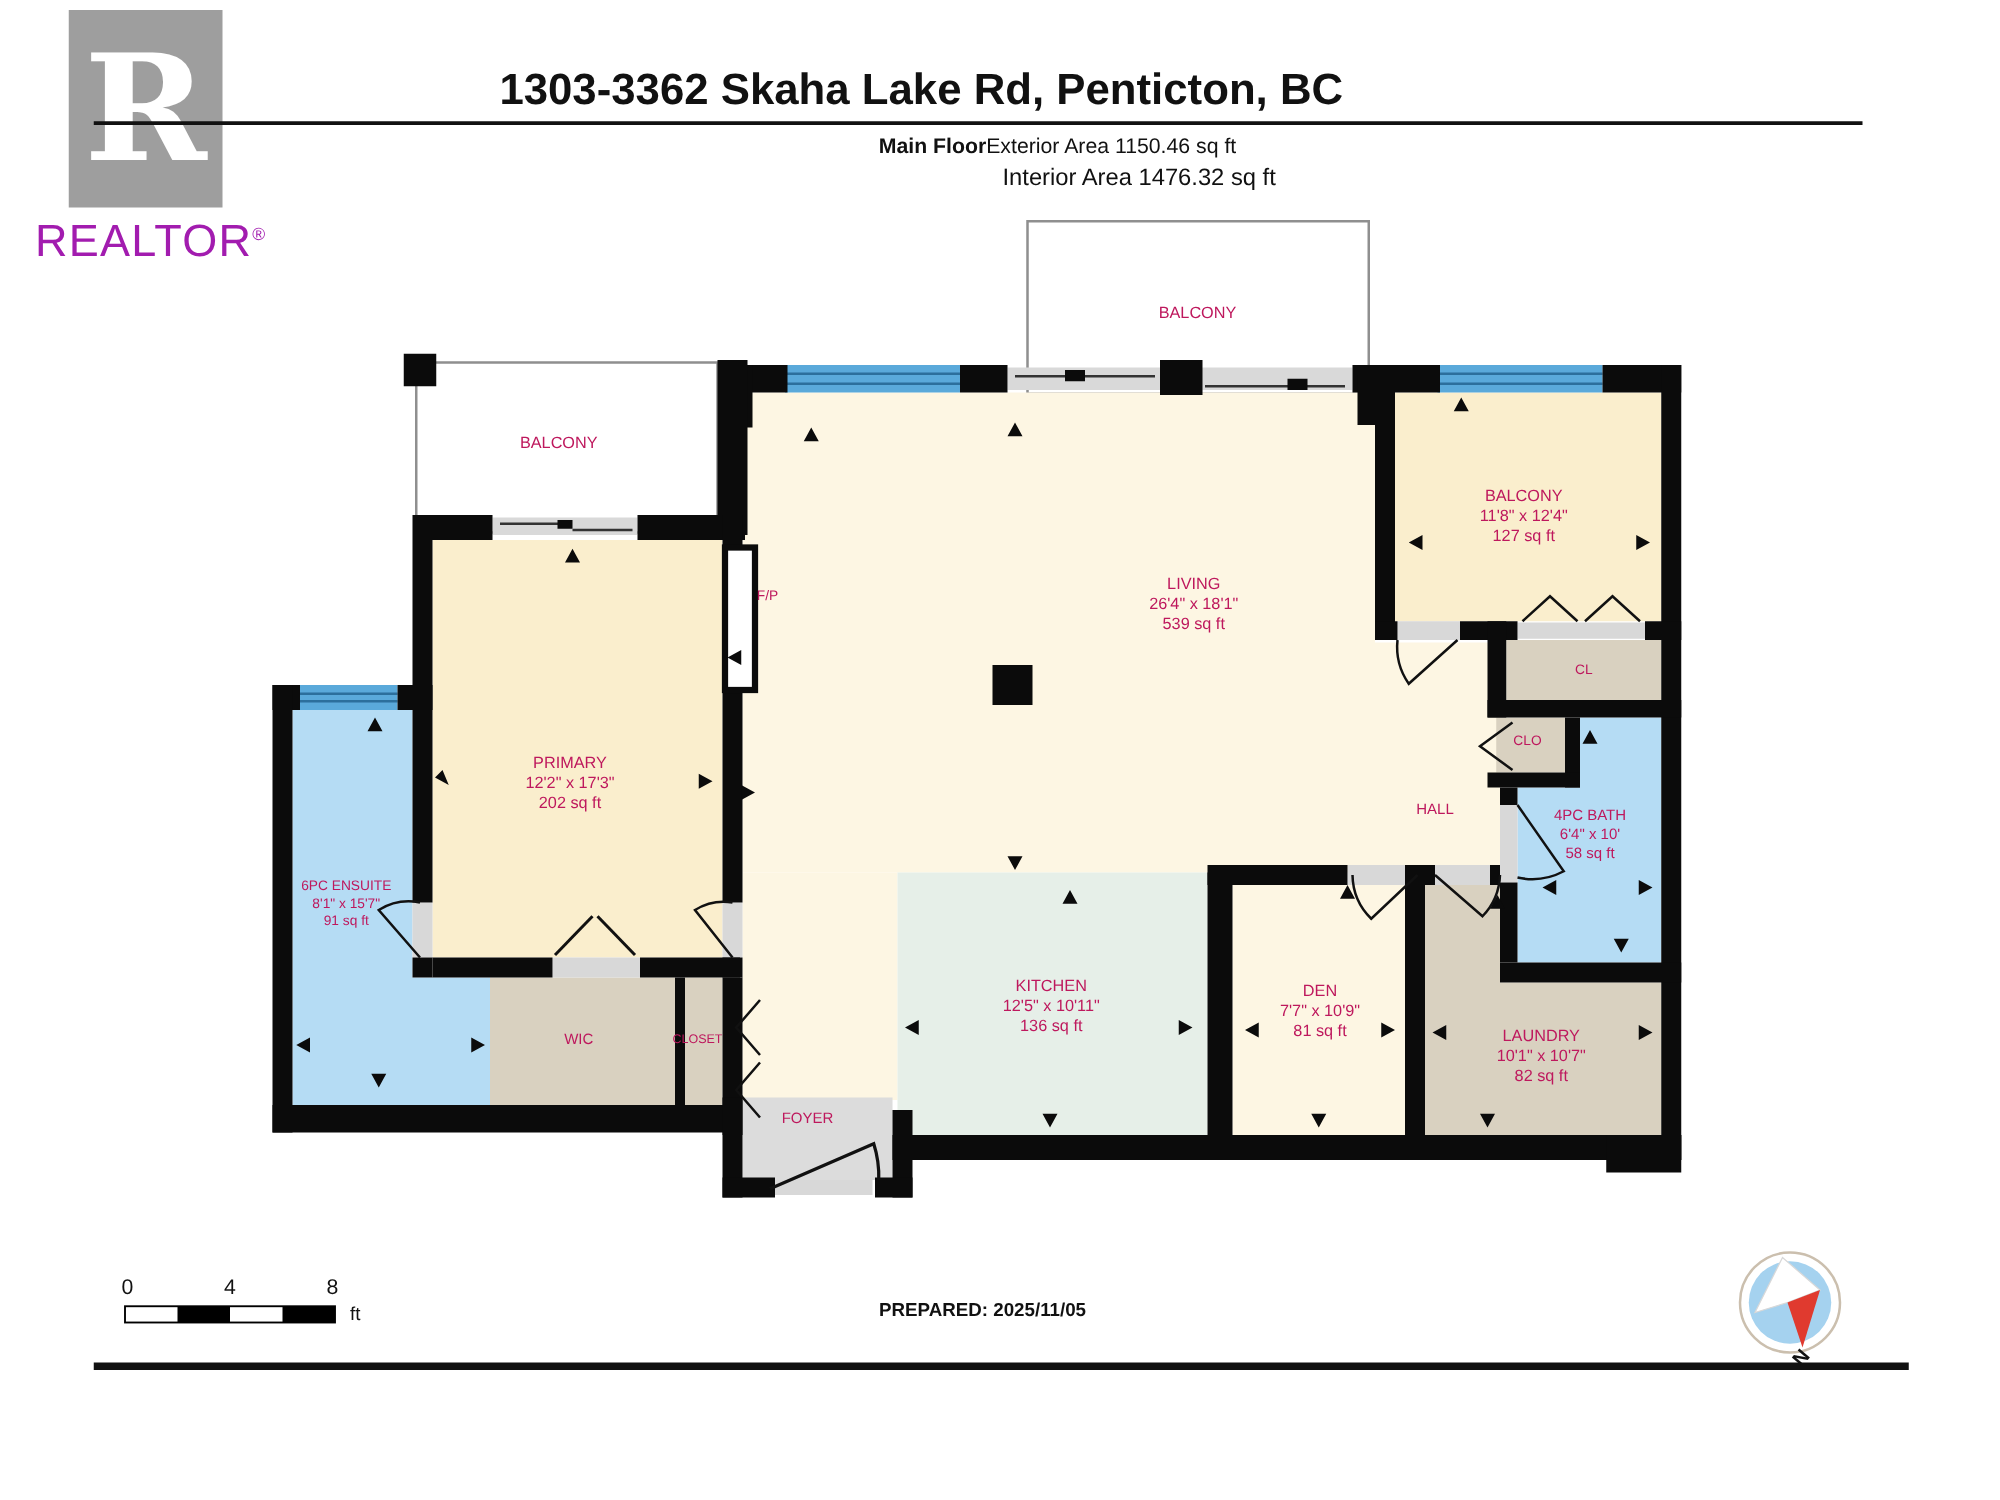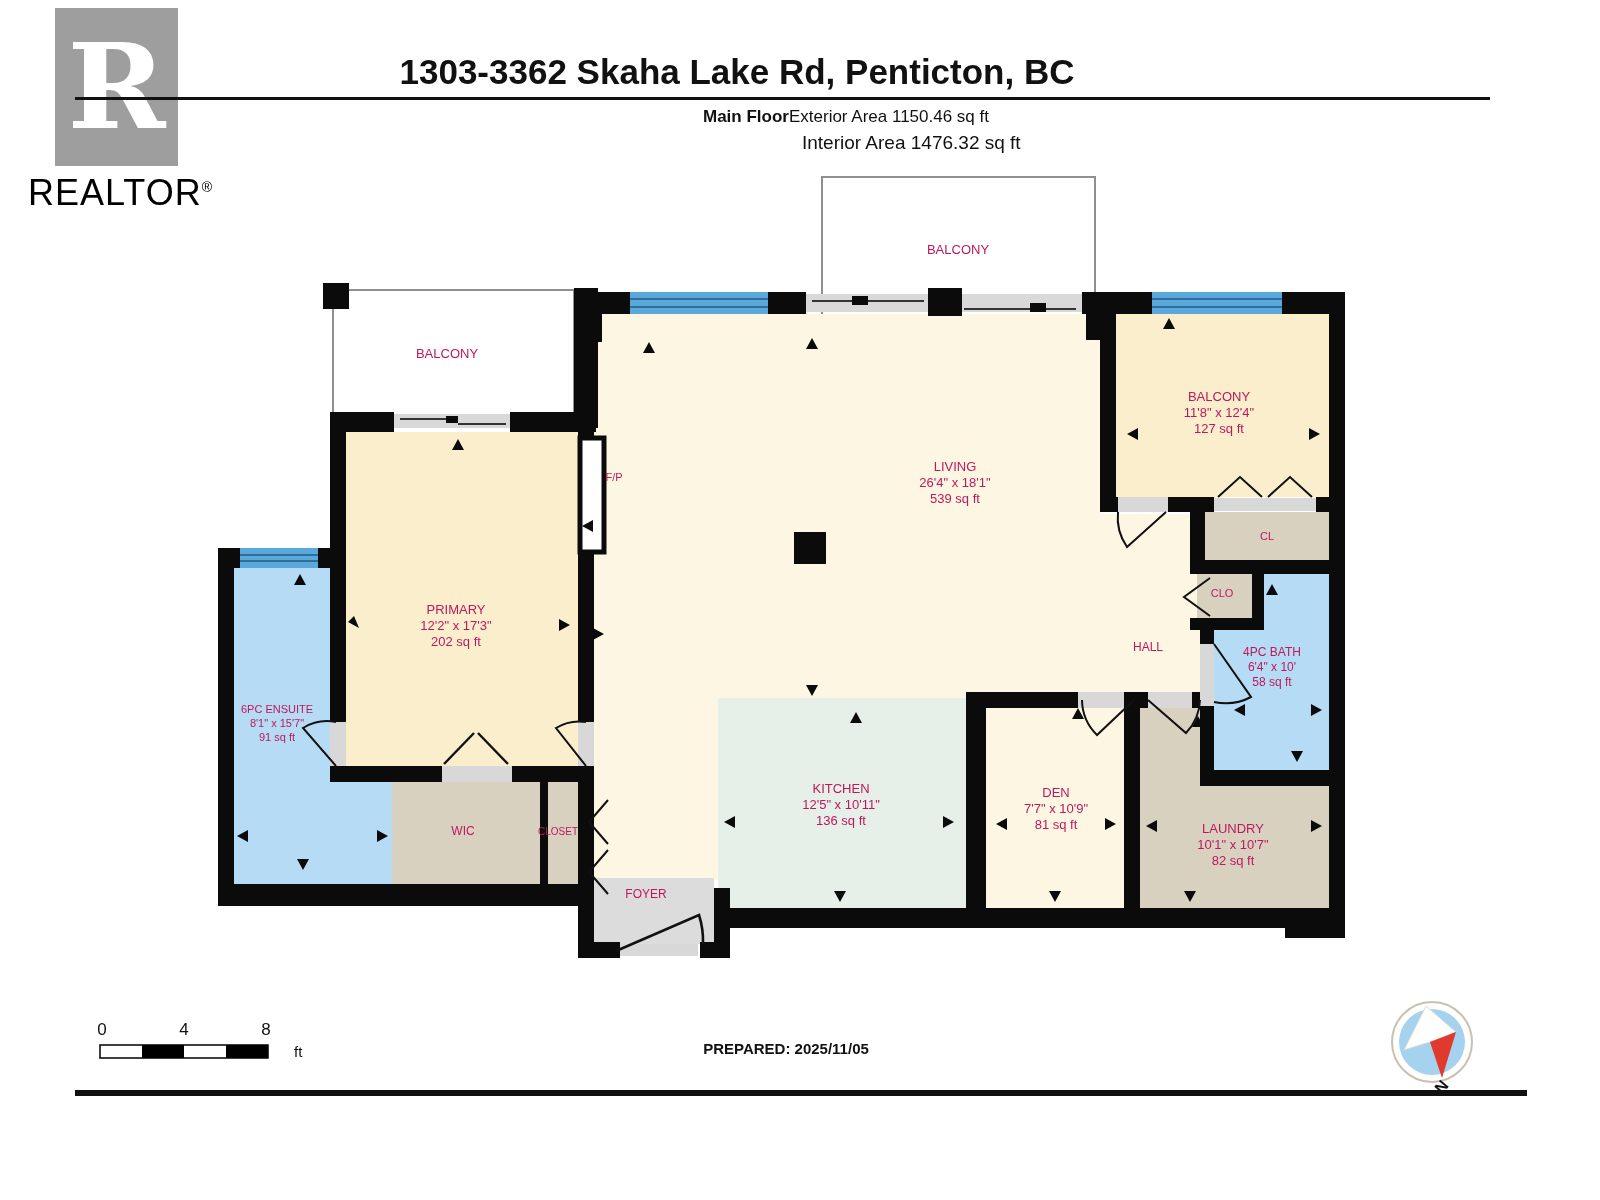--- a/index.html
+++ b/index.html
@@ -9,33 +9,33 @@
   
   .title{top:52px;left:737px;transform:translateX(-50%);font-size:35px;font-weight:bold;white-space:nowrap;}
   .rule{top:97px;left:75px;width:1415px;height:3px;background:#111;}
   .sub1{top:107px;left:703px;font-size:17px;white-space:nowrap;}
   .sub1 .b{font-weight:bold;}
   .sub2{top:132px;left:802px;font-size:19px;white-space:nowrap;}
   
   .logo-box{top:8px;left:55px;width:123px;height:158px;background:#9e9e9e;
             display:flex;align-items:center;justify-content:center;}
   .logo-r{color:#fff;font-family:"DejaVu Serif", serif;font-weight:bold;font-size:118px;line-height:1;}
-  .logo-brand{top:172px;left:28px;font-size:36px;color:#000000;letter-spacing:1px;white-space:nowrap;}
+  .logo-brand{top:172px;left:28px;font-size:36px;color:#a21caf;letter-spacing:1px;white-space:nowrap;}
   .logo-brand sup{font-size:14px;}
   
   svg.plan{top:0;left:0;}
   
   .rlabel{position:absolute;transform:translateX(-50%);text-align:center;
           font-size:13px;line-height:16px;color:#be185d;white-space:nowrap;}
   .rlabel.sm{font-size:11px;line-height:14px;}
   .rlabel.md{font-size:12px;line-height:15px;}
   .rlabel.xs{font-size:10px;line-height:12px;}
   
   .tick{position:absolute;transform:translateX(-50%);font-size:17px;color:#111;}
-  .unit{position:absolute;font-size:15px;color:#111;margin-left:14px;}
+  .unit{position:absolute;font-size:15px;color:#111;}
   .prepared{top:1040px;left:786px;transform:translateX(-50%);font-size:15px;font-weight:bold;white-space:nowrap;}
   .north{top:1078px;left:1436px;font-size:16px;font-weight:bold;transform:rotate(-50deg);}
   .footer-bar{top:1090px;left:75px;width:1452px;height:6px;background:#111;}
   .footer-text{top:1106px;left:85px;width:1460px;font-size:15px;color:#1a1a1a;white-space:nowrap;}
 </style>
 </head>
 <body>
 
 <div id="page">
 

